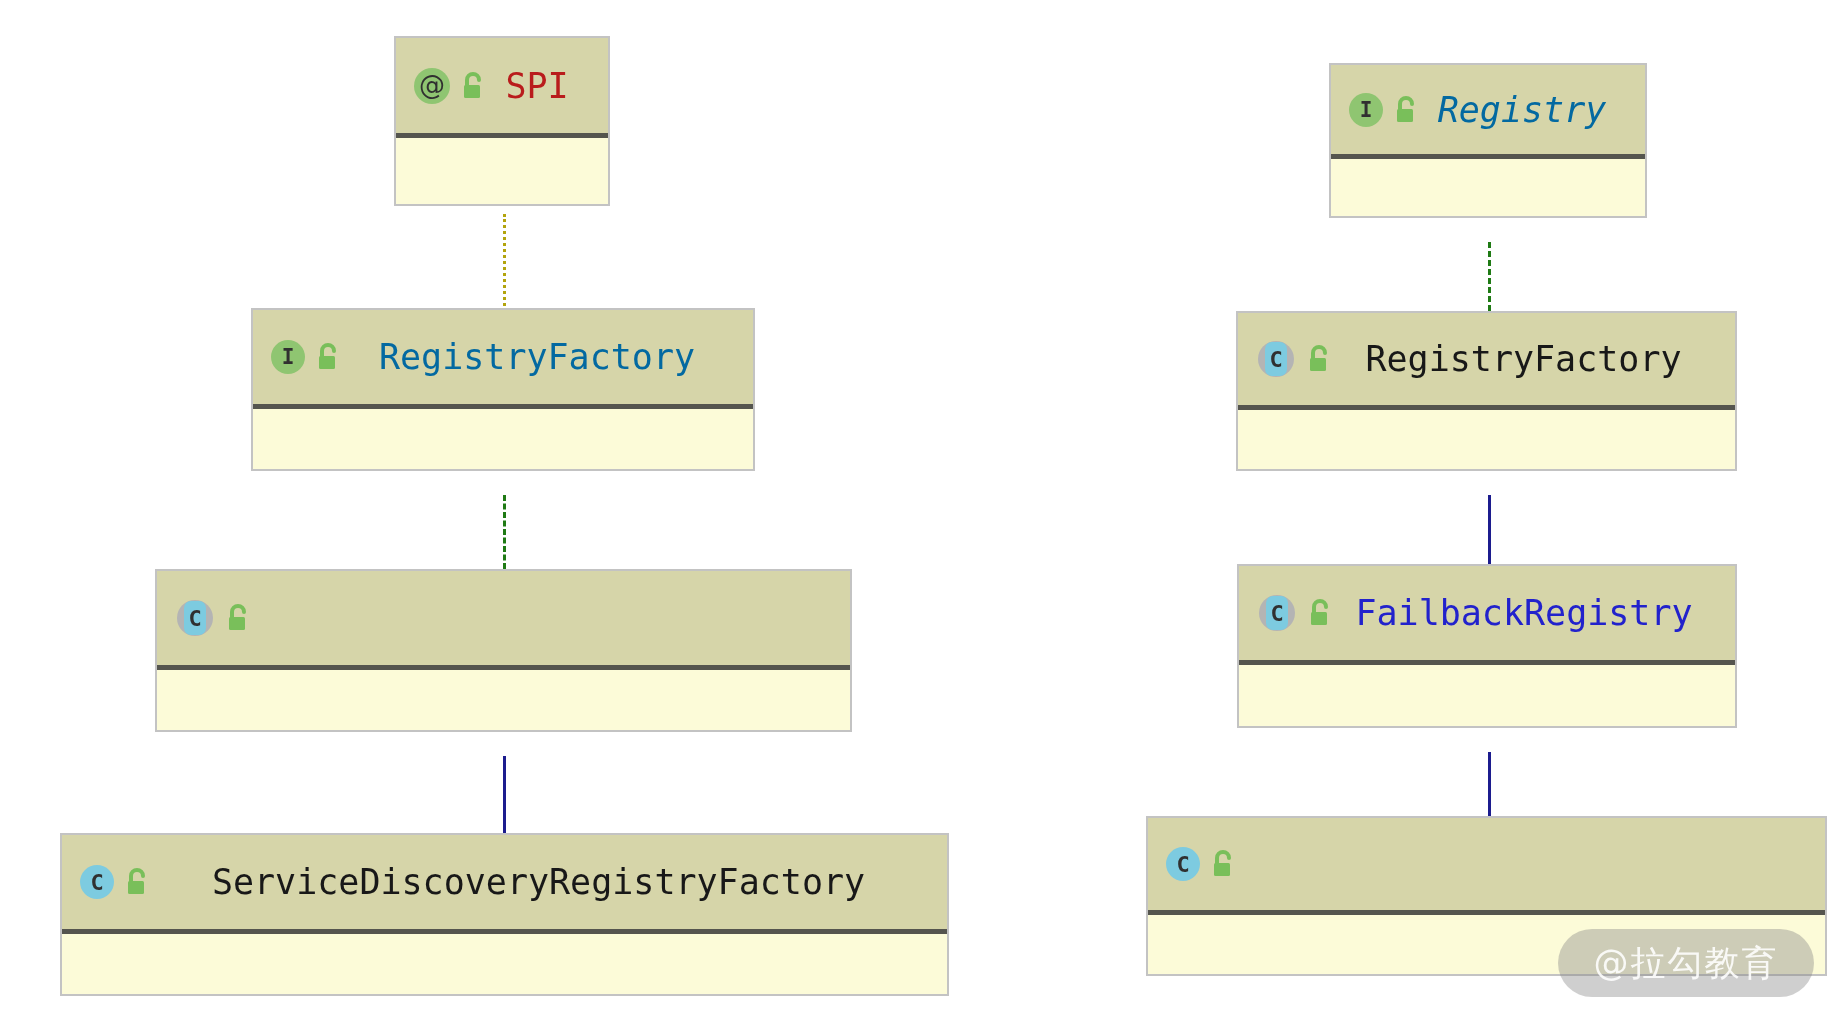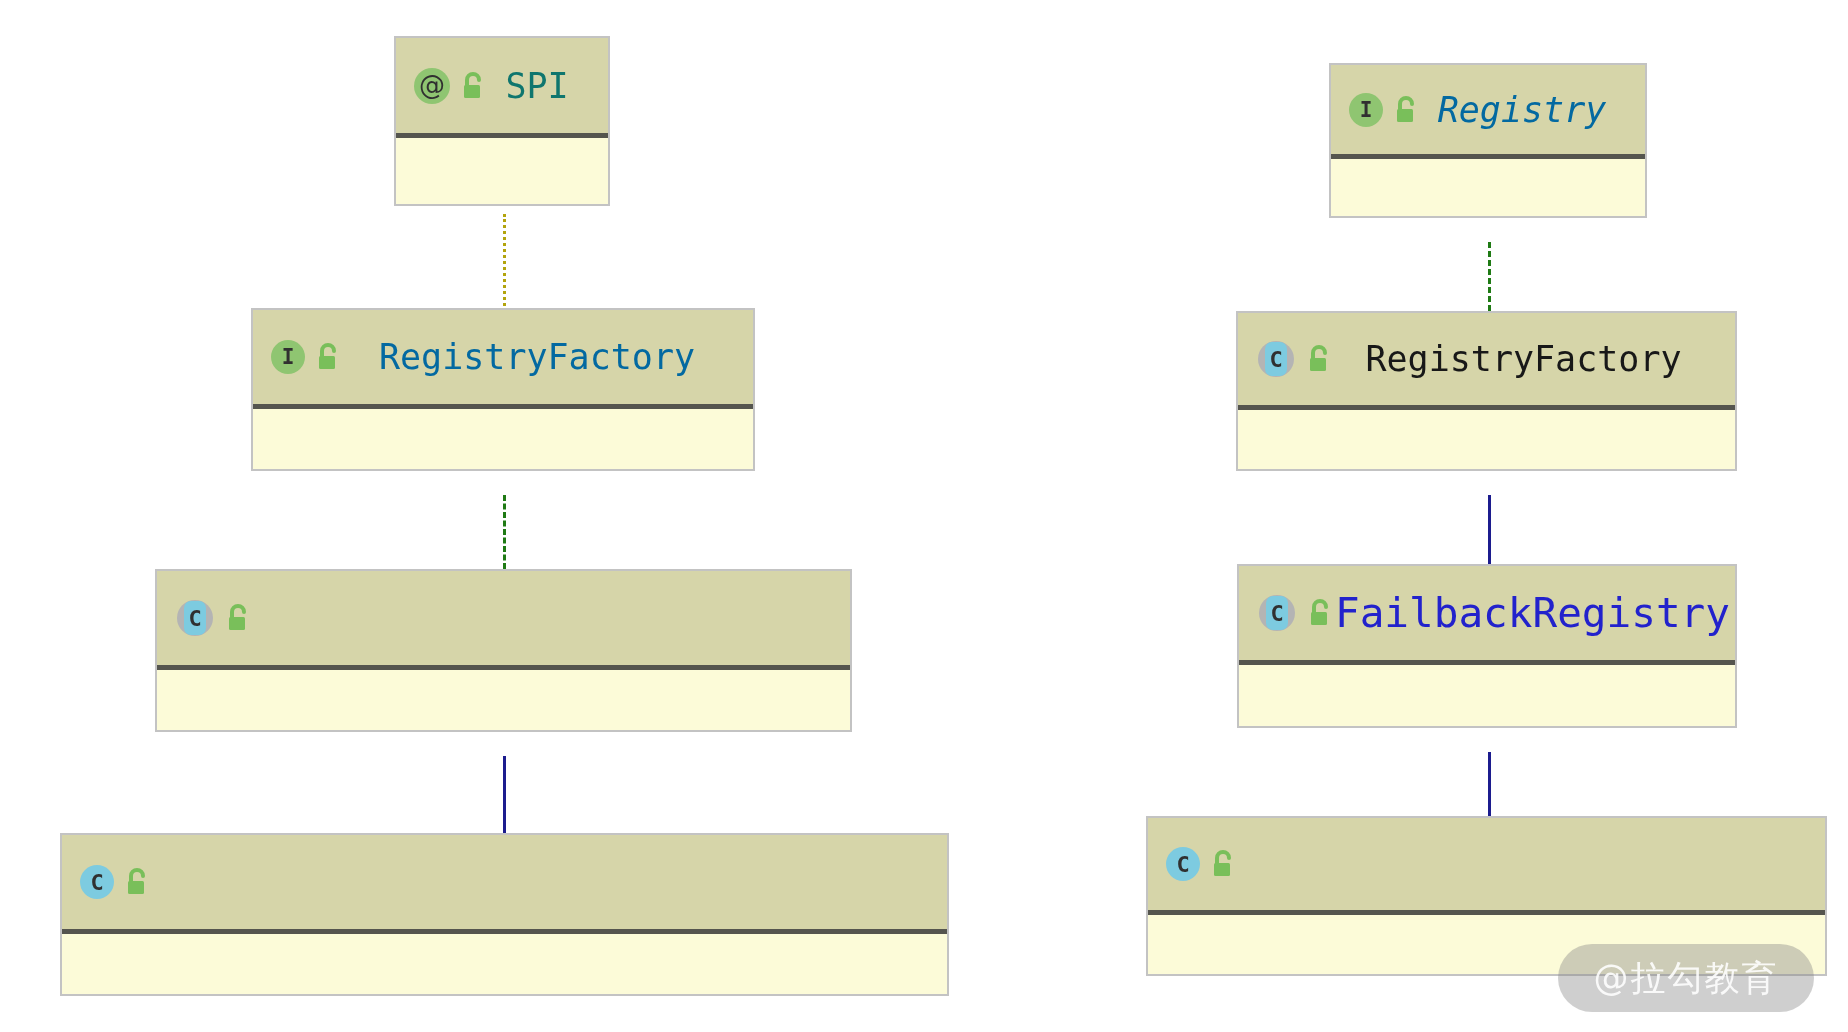--- a/index.html
+++ b/index.html
@@ -87,21 +87,20 @@
     align-items:center;
     justify-content:center;
     background:rgba(130,130,130,0.38);
     border-radius:46px;
     color:rgba(255,255,255,0.88);
     font-family:"DejaVu Sans", sans-serif;
     font-size:35px;
     letter-spacing:2px;
     user-select:none;
     pointer-events:none;
-    margin-top:15px;
   }
 </style>
 </head>
 <body>
 
 <div id="stage">
 
   <div id="connector-layer">
       <div class="conn">
         <div class="conn-line-dotted" style="border-left-color: rgb(179, 164, 13); left: 503px; top: 214px; height: 92px;"></div>
@@ -133,21 +132,21 @@
           <div class="icon-wrap">
             <svg class="glyph" width="40" height="40" viewBox="0 0 40 40">
             <circle cx="20" cy="20" r="18" fill="#8fc571"></circle>
             <text x="20" y="28" text-anchor="middle" font-family="DejaVu Sans, sans-serif" font-size="26" fill="#303030">@</text>
           </svg>
             <svg class="glyph" width="30" height="32" viewBox="0 0 30 32">
             <path d="M9 15 V10 a6 6 0 0 1 12 0" fill="none" stroke="#79bf5a" stroke-width="4" stroke-linecap="round"></path>
             <rect x="6" y="15" width="16" height="13" rx="1.5" fill="#79bf5a"></rect>
           </svg>
           </div>
-          <div class="uml-title" style="font-size: 35px; color: #0f766e;">SPI</div>
+          <div class="uml-title" style="font-size: 35px; color: #b91c1c;">SPI</div>
         </div>
         <div class="uml-body" style="height: 61px; background: rgb(252, 251, 216);"></div>
       </div>
       <div class="uml-box" style="left: 251px; top: 308px; width: 504px; height: 163px; border-color: rgb(195, 195, 195);">
         <div class="uml-header" style="height: 99px; background: rgb(214, 213, 169); border-bottom-color: rgb(85, 85, 78);">
           <div class="icon-wrap">
             <svg class="glyph" width="38" height="38" viewBox="0 0 38 38">
             <circle cx="19" cy="19" r="17" fill="#8fc571"></circle>
             <text x="19" y="26" text-anchor="middle" font-family="DejaVu Sans Mono, monospace" font-size="21" font-weight="bold" fill="#303030">I</text>
           </svg>
@@ -181,20 +180,21 @@
           <div class="icon-wrap">
             <svg class="glyph" width="38" height="38" viewBox="0 0 38 38">
             <circle cx="19" cy="19" r="17" fill="#7dcbe0"></circle>
             <text x="19" y="27" text-anchor="middle" font-family="DejaVu Sans Mono, monospace" font-size="22" font-weight="bold" fill="#303030">C</text>
           </svg>
             <svg class="glyph" width="30" height="32" viewBox="0 0 30 32">
             <path d="M9 15 V10 a6 6 0 0 1 12 0" fill="none" stroke="#79bf5a" stroke-width="4" stroke-linecap="round"></path>
             <rect x="6" y="15" width="16" height="13" rx="1.5" fill="#79bf5a"></rect>
           </svg>
           </div>
+          <div class="uml-title" style="font-size: 35px; color: rgb(24, 24, 24);">ServiceDiscoveryRegistryFactory</div>
         </div>
         <div class="uml-body" style="height: 55px; background: rgb(252, 251, 216);"></div>
       </div>
       <div class="uml-box" style="left: 1329px; top: 63px; width: 318px; height: 155px; border-color: rgb(195, 195, 195);">
         <div class="uml-header" style="height: 94px; background: rgb(214, 213, 169); border-bottom-color: rgb(85, 85, 78);">
           <div class="icon-wrap">
             <svg class="glyph" width="38" height="38" viewBox="0 0 38 38">
             <circle cx="19" cy="19" r="17" fill="#8fc571"></circle>
             <text x="19" y="26" text-anchor="middle" font-family="DejaVu Sans Mono, monospace" font-size="21" font-weight="bold" fill="#303030">I</text>
           </svg>
@@ -230,21 +230,21 @@
             <svg class="glyph" width="44" height="40" viewBox="0 0 44 40">
             <circle cx="22" cy="20" r="18" fill="#b4b4b4"></circle>
             <rect x="11" y="3" width="22" height="34" rx="7" fill="#7dcbe0"></rect>
             <text x="22" y="28" text-anchor="middle" font-family="DejaVu Sans Mono, monospace" font-size="22" font-weight="bold" fill="#303030">C</text>
           </svg>
             <svg class="glyph" width="30" height="32" viewBox="0 0 30 32">
             <path d="M9 15 V10 a6 6 0 0 1 12 0" fill="none" stroke="#79bf5a" stroke-width="4" stroke-linecap="round"></path>
             <rect x="6" y="15" width="16" height="13" rx="1.5" fill="#79bf5a"></rect>
           </svg>
           </div>
-          <div class="uml-title highlight" style="font-size: 41px; color: rgb(34, 34, 204);">FailbackRegistry</div>
+          <div class="uml-title highlight" style="font-size: 35px; color: rgb(34, 34, 204);">FailbackRegistry</div>
         </div>
         <div class="uml-body" style="height: 56px; background: rgb(252, 251, 216);"></div>
       </div>
       <div class="uml-box" style="left: 1146px; top: 816px; width: 681px; height: 160px; border-color: rgb(195, 195, 195);">
         <div class="uml-header" style="height: 97px; background: rgb(214, 213, 169); border-bottom-color: rgb(85, 85, 78);">
           <div class="icon-wrap">
             <svg class="glyph" width="38" height="38" viewBox="0 0 38 38">
             <circle cx="19" cy="19" r="17" fill="#7dcbe0"></circle>
             <text x="19" y="27" text-anchor="middle" font-family="DejaVu Sans Mono, monospace" font-size="22" font-weight="bold" fill="#303030">C</text>
           </svg>

